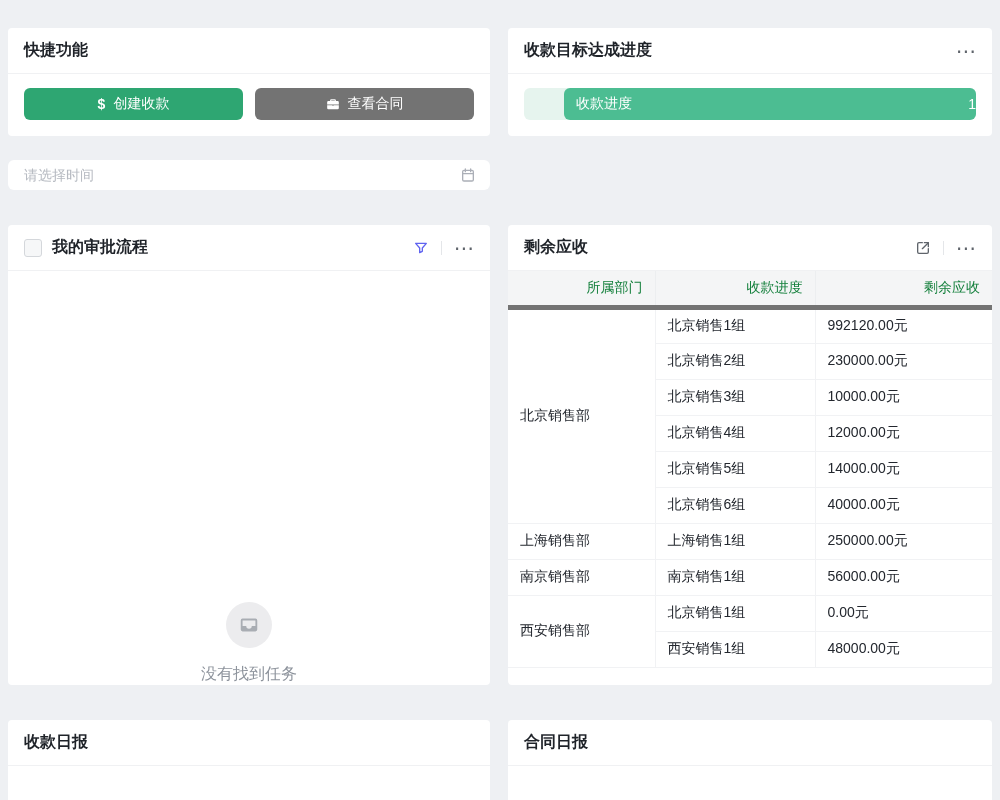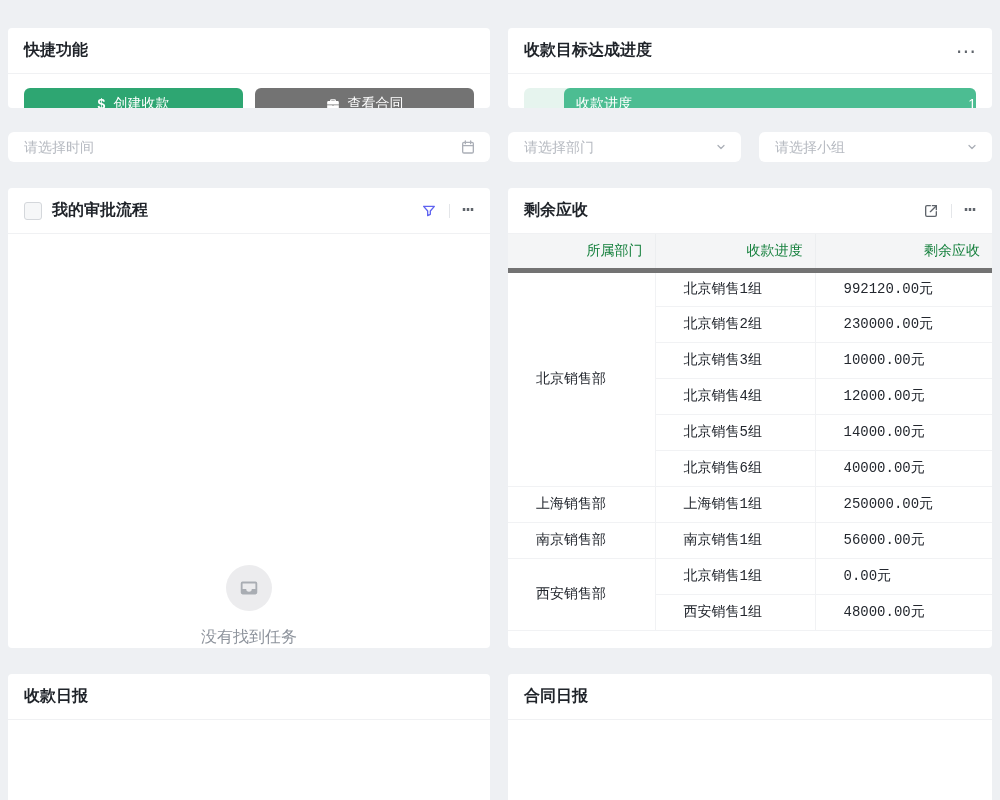--- a/index.html
+++ b/index.html
@@ -6,34 +6,34 @@
   body{
     width:1000px;height:800px;
     background:#eef0f3;
     font-family:"Liberation Sans","DejaVu Sans",sans-serif;
     color:#1f2329;
     -webkit-font-smoothing:antialiased;
   }
   .page{box-sizing:border-box;padding:28px 8px 0;}
   .row{display:grid;grid-template-columns:482px 484px;gap:18px;}
   .row + .row{margin-top:24px;}
-  .row.cards{margin-top:26px;font-family:Liberation Mono, monospace;}
+  .row.cards{margin-top:35px;}
 
   .card{background:#fff;border-radius:4px;overflow:hidden;box-sizing:border-box;}
   .card-header{
     height:46px;display:flex;align-items:center;box-sizing:border-box;
     padding:0 16px;border-bottom:1px solid #f0f1f3;
   }
   .card-title{font-size:16px;font-weight:600;color:#1f2329;}
   .header-actions{margin-left:auto;display:flex;align-items:center;gap:12px;}
   .v-divider{width:1px;height:14px;background:#e4e6e9;}
   .more-icon{font-size:20px;color:#5f646b;line-height:1;cursor:pointer;user-select:none;}
 
   
-  .card-quick,.card-progress{height:80px;}
+  .card-quick,.card-progress{height:108px;}
   .quick-body{display:flex;gap:12px;padding:14px 16px 16px;}
   .btn{
     flex:1;height:32px;border:none;border-radius:6px;color:#fff;font-size:14px;
     display:flex;align-items:center;justify-content:center;gap:8px;cursor:pointer;
     font-family:inherit;
   }
   .btn-green{background:#2ea672;}
   .btn-blue{background:#737373;}
   .dollar-glyph{font-weight:700;font-size:14px;}
 
@@ -77,21 +77,21 @@
 
   
   .rc-table{width:100%;border-collapse:collapse;font-size:14px;table-layout:fixed;}
   .rc-table th{
     background:#f4f5f6;color:#15803d;font-weight:400;text-align:right;
     height:36px;padding:0 12px;border-bottom:5px solid #737373;
     border-right:1px solid #eceef0;box-sizing:border-box;
   }
   .rc-table th:last-child{border-right:none;}
   .rc-table td{
-    height:36px;padding:0 28px;border-bottom:1px solid #f1f2f4;
+    height:36px;padding:0 12px;border-bottom:1px solid #f1f2f4;
     color:#23272e;box-sizing:border-box;vertical-align:middle;
   }
   .cell-dept,.cell-group{border-right:1px solid #f1f2f4;}
 
   
   .card-daily{height:130px;}
 
   .icon{display:inline-flex;align-items:center;justify-content:center;}
 </style>
 </head>
@@ -141,38 +141,20 @@
 
   <div class="row">
     <div class="input">
       <input readonly="" placeholder="请选择时间" style="">
       <span class="icon">
         <svg width="16" height="16" viewBox="0 0 24 24" fill="none" stroke="#abafb7" stroke-width="2" stroke-linecap="round">
             <rect x="4" y="5" width="16" height="16" rx="2"></rect>
             <path d="M8 3v4M16 3v4M4 10h16"></path>
           </svg>
       </span>
-    </div>
-    <div class="dual">
-      <div class="input">
-        <input readonly="" placeholder="请选择部门" style="">
-        <span class="icon">
-          <svg width="12" height="12" viewBox="0 0 24 24" fill="none" stroke="#abafb7" stroke-width="2.5" stroke-linecap="round" stroke-linejoin="round">
-              <path d="M6 9l6 6 6-6"></path>
-            </svg>
-        </span>
-      </div>
-      <div class="input">
-        <input readonly="" placeholder="请选择小组" style="">
-        <span class="icon">
-          <svg width="12" height="12" viewBox="0 0 24 24" fill="none" stroke="#abafb7" stroke-width="2.5" stroke-linecap="round" stroke-linejoin="round">
-              <path d="M6 9l6 6 6-6"></path>
-            </svg>
-        </span>
-      </div>
     </div>
   </div>
 
   <div class="row cards">
 
     <div class="card card-big">
       <div class="card-header">
         <span class="checkbox"></span>
         <span class="card-title">我的审批流程</span>
         <div class="header-actions">

